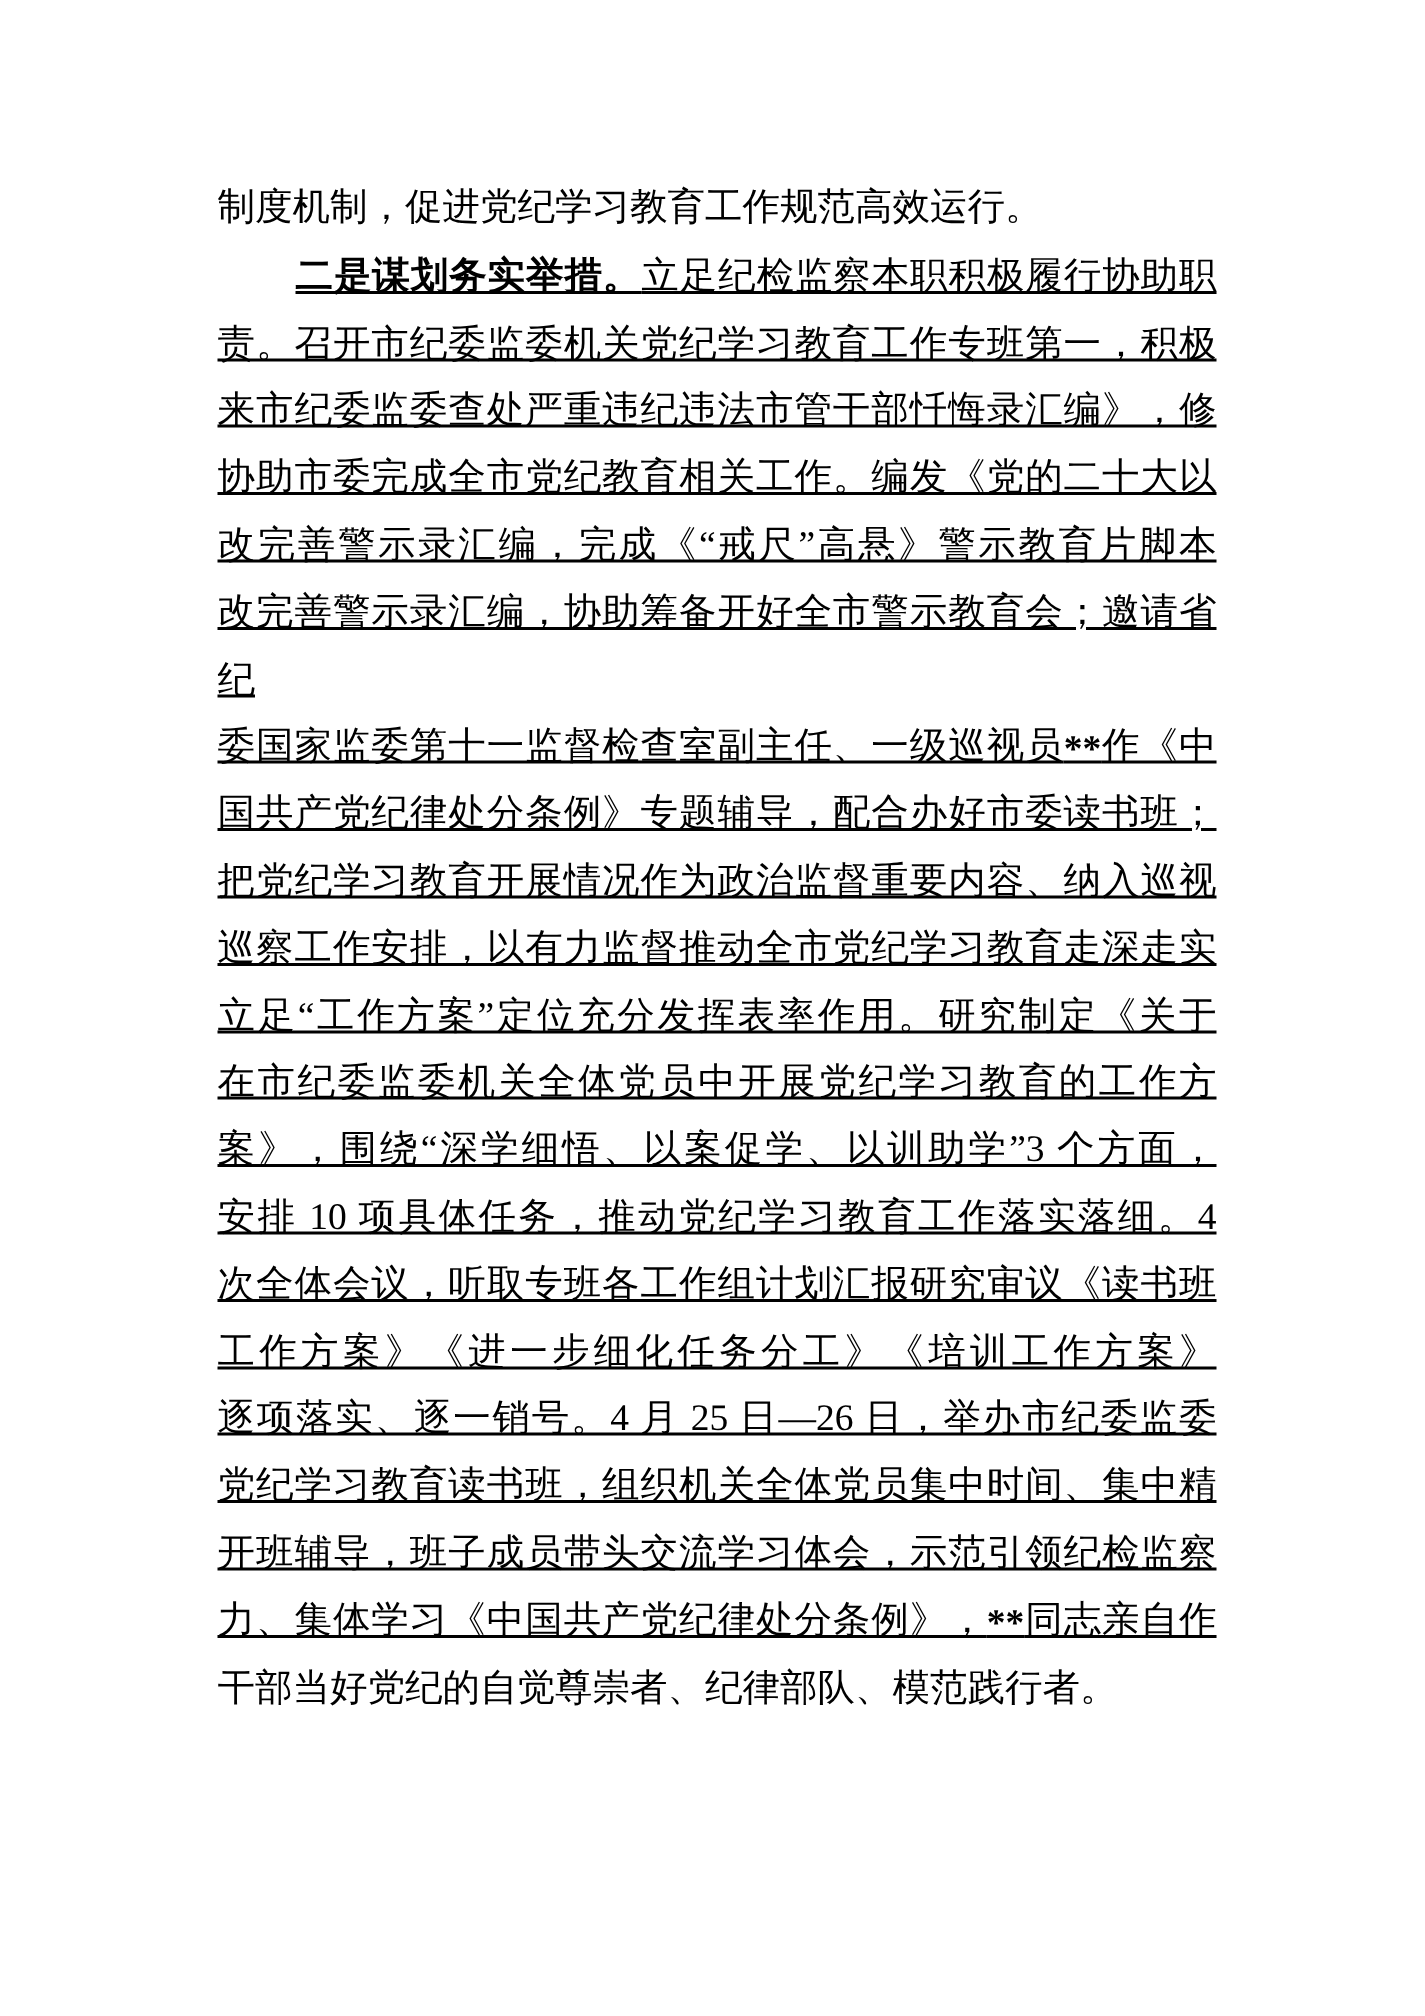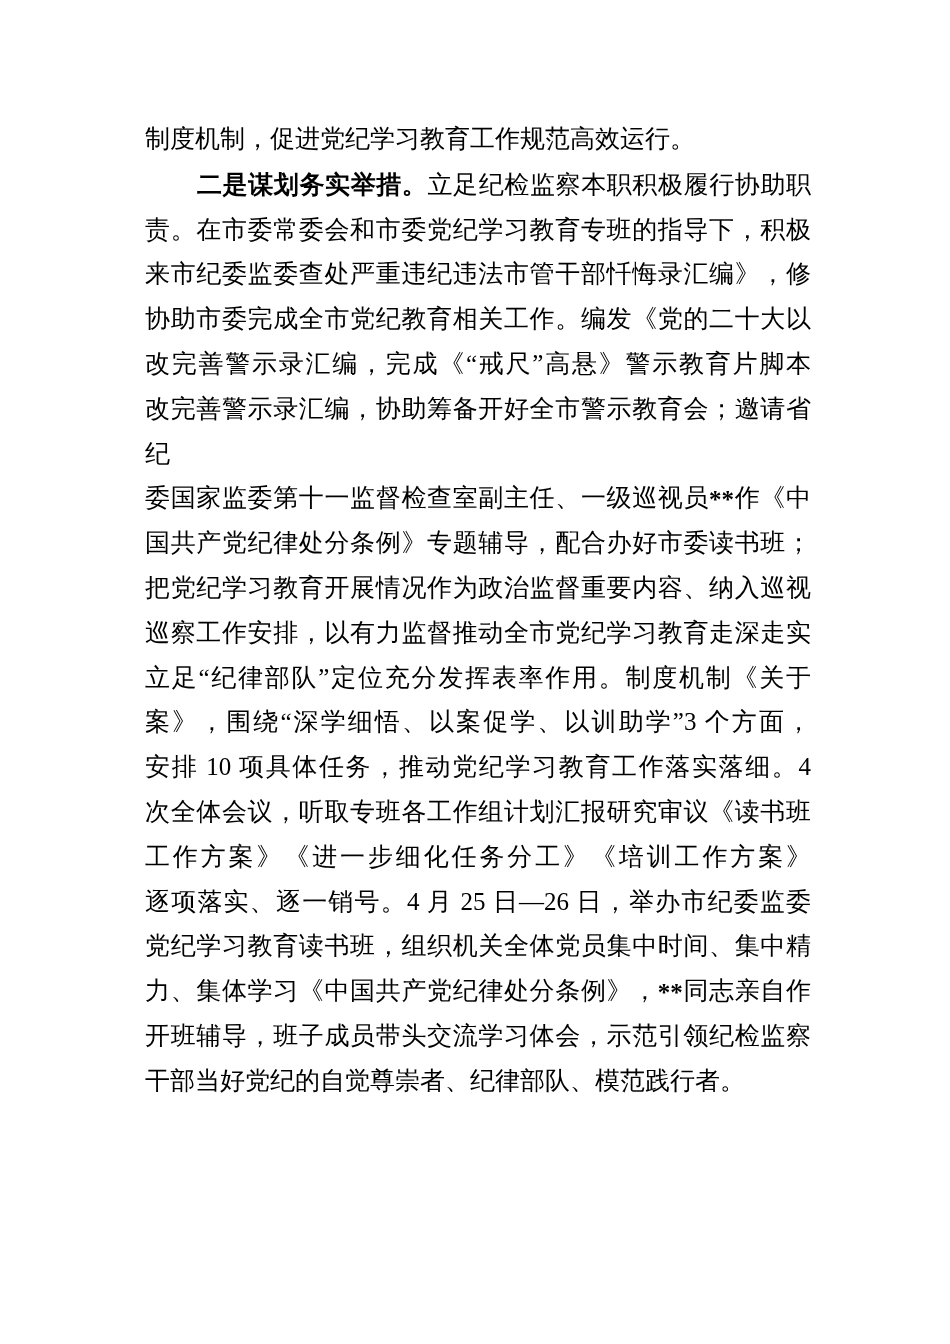--- a/index.html
+++ b/index.html
@@ -27,20 +27,21 @@
     line-height: 44.8px;
     color: #000000;
     letter-spacing: 0;
   }
   .line {
     text-align: justify;
     text-justify: inter-character;
   }
   .line.just {
     text-align-last: justify;
+    text-decoration: underline;
   }
   .line.indent {
     text-indent: 52px;
   }
   .seg-bold {
     font-family: "Liberation Sans", "DejaVu Sans", sans-serif;
     font-weight: 700;
   }
   .seg-stars {
     font-weight: 700;
@@ -48,33 +49,34 @@
     top: 2px;
   }
 </style>
 </head>
 <body>
 
 <div class="page" style="background: rgb(255, 255, 255);">
   <div class="text-block" style="color: rgb(0, 0, 0);">
       <div class="line"><span>制度机制，促进党纪学习教育工作规范高效运行。</span></div>
       <div class="line just indent"><span class="seg-bold">二是谋划务实举措。</span><span>立足纪检监察本职积极履行协助职</span></div>
-      <div class="line just"><span>责。在市委常委会和市委党纪学习教育专班的指导下，积极</span></div>
+      <div class="line just"><span>责。召开市纪委监委机关党纪学习教育工作专班第一，积极</span></div>
       <div class="line just"><span>来市纪委监委查处严重违纪违法市管干部忏悔录汇编》，修</span></div>
       <div class="line just"><span>协助市委完成全市党纪教育相关工作。编发《党的二十大以</span></div>
       <div class="line just"><span>改完善警示录汇编，完成《“戒尺”高悬》警示教育片脚本</span></div>
       <div class="line just"><span>改完善警示录汇编，协助筹备开好全市警示教育会；邀请省纪</span></div>
       <div class="line just"><span>委国家监委第十一监督检查室副主任、一级巡视员</span><span class="seg-stars">**</span><span>作《中</span></div>
       <div class="line just"><span>国共产党纪律处分条例》专题辅导，配合办好市委读书班；</span></div>
       <div class="line just"><span>把党纪学习教育开展情况作为政治监督重要内容、纳入巡视</span></div>
       <div class="line just"><span>巡察工作安排，以有力监督推动全市党纪学习教育走深走实</span></div>
-      <div class="line just"><span>立足“纪律部队”定位充分发挥表率作用。制度机制《关于</span></div>
+      <div class="line just"><span>立足“工作方案”定位充分发挥表率作用。研究制定《关于</span></div>
+      <div class="line just"><span>在市纪委监委机关全体党员中开展党纪学习教育的工作方</span></div>
       <div class="line just"><span>案》，围绕“深学细悟、以案促学、以训助学”3 个方面，</span></div>
       <div class="line just"><span>安排 10 项具体任务，推动党纪学习教育工作落实落细。4</span></div>
       <div class="line just"><span>次全体会议，听取专班各工作组计划汇报研究审议《读书班</span></div>
       <div class="line just"><span>工作方案》《进一步细化任务分工》《培训工作方案》</span></div>
       <div class="line just"><span>逐项落实、逐一销号。4 月 25 日—26 日，举办市纪委监委</span></div>
       <div class="line just"><span>党纪学习教育读书班，组织机关全体党员集中时间、集中精</span></div>
+      <div class="line just"><span>开班辅导，班子成员带头交流学习体会，示范引领纪检监察</span></div>
       <div class="line just"><span>力、集体学习《中国共产党纪律处分条例》，</span><span class="seg-stars">**</span><span>同志亲自作</span></div>
-      <div class="line just"><span>开班辅导，班子成员带头交流学习体会，示范引领纪检监察</span></div>
       <div class="line"><span>干部当好党纪的自觉尊崇者、纪律部队、模范践行者。</span></div>
     </div>
 </div>
 
 </body></html>

